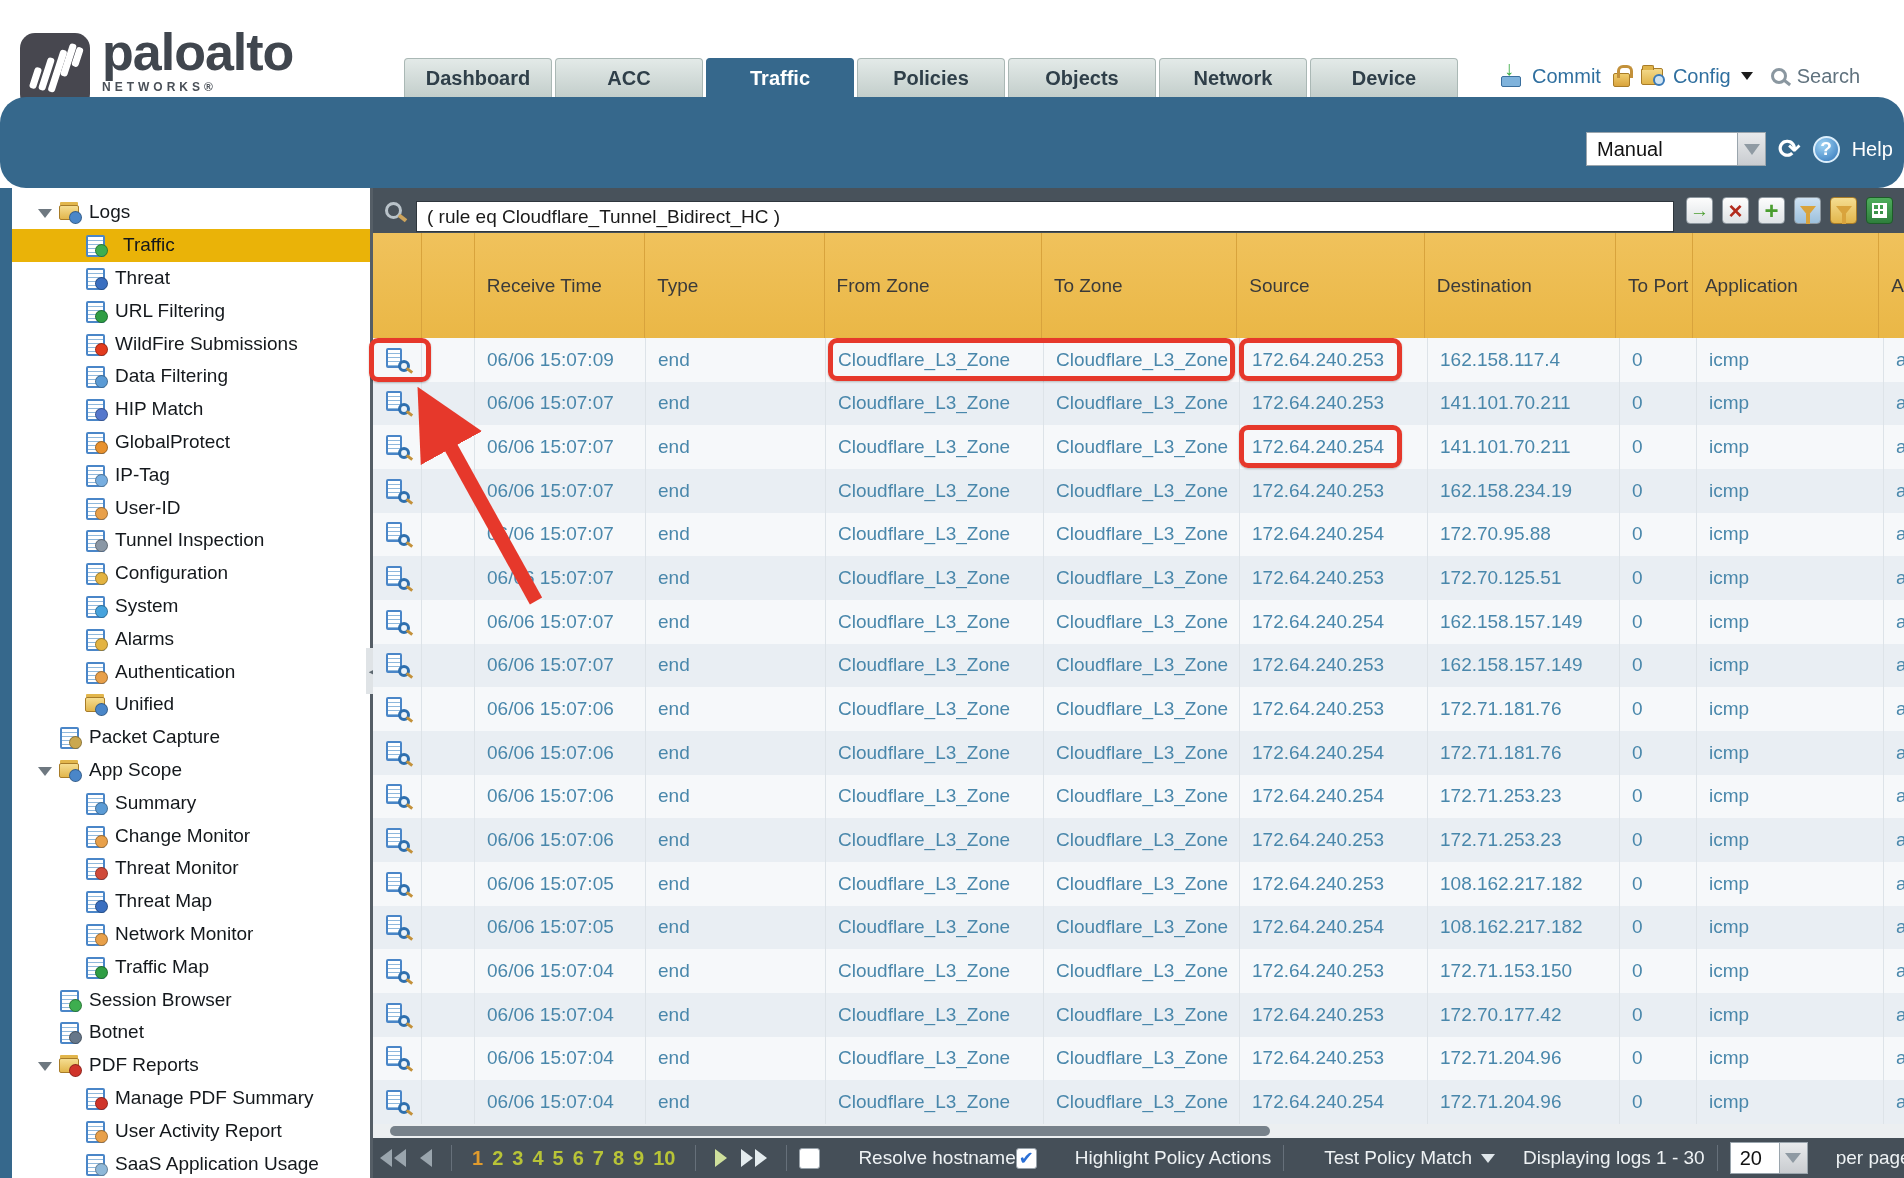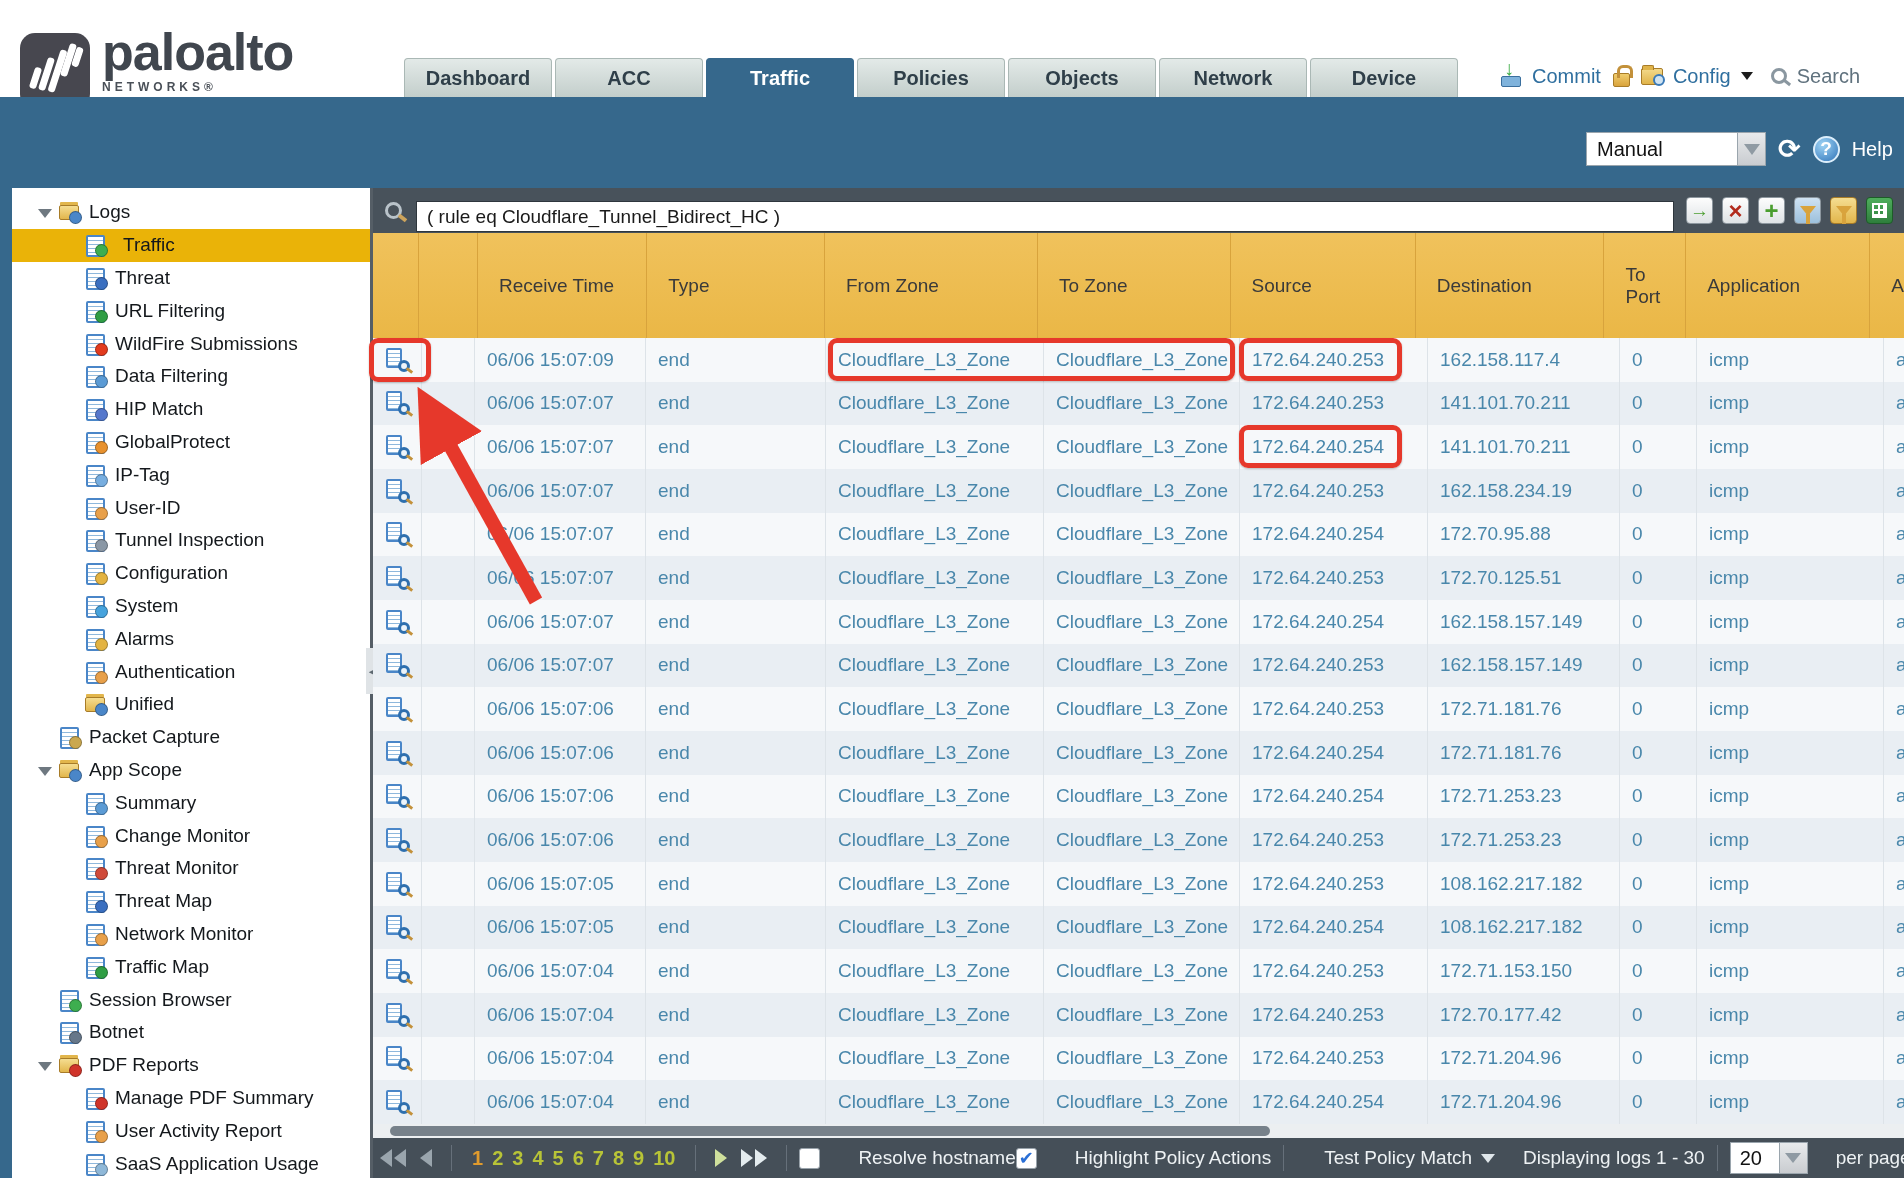--- a/index.html
+++ b/index.html
@@ -40,21 +40,21 @@
   .lock-ico::before { content:""; position:absolute; left:2px; bottom:0; width:15px; height:12px; background:linear-gradient(#f0cd6e,#d9a33c); border:1px solid #a87c28; border-radius:2px; }
   .lock-ico::after { content:""; position:absolute; left:6px; top:0; width:10px; height:10px; border:3px solid #c3913a; border-bottom:none; border-radius:6px 6px 0 0; }
   .cfgfolder { width:22px; height:17px; background:linear-gradient(#f3d98b,#e0b44a); border:1px solid #a87c28; border-radius:2px; position:relative; }
   .cfgfolder::before { content:""; position:absolute; left:0; top:-4px; width:10px; height:4px; background:#e0b44a; border:1px solid #a87c28; border-bottom:none; border-radius:2px 2px 0 0; }
   .cfgfolder::after { content:""; position:absolute; right:-3px; bottom:-2px; width:8px; height:8px; border:2px solid #3a7ab8; border-radius:50%; background:#cfe3f2; }
   .dd-caret { width:0; height:0; border-left:6px solid transparent; border-right:6px solid transparent; border-top:8px solid #1c1c1c; }
   .mag-ico { width:16px; height:16px; border:3px solid #8a97a0; border-radius:50%; position:relative; }
   .mag-ico::after { content:""; position:absolute; width:8px; height:3px; background:#8a97a0; right:-7px; bottom:-3px; transform:rotate(38deg); }
 
   
-  #blueband { left:0; top:97px; width:1904px; height:91px; background:#36688c; }
+  #blueband { left:0; top:97px; width:1904px; height:91px; background:#36688c;border-radius:26px; }
   #refreshrow { left:1598px; top:131px; height:36px; display:flex; align-items:center; gap:12px; }
   #manualbox { width:152px; height:34px; background:#fff; border:1px solid #9aa5ad; font-size:20px; color:#111;
     display:flex; align-items:center; padding-left:10px; }
   #manualarrow { width:28px; height:34px; background:linear-gradient(#e8eaec,#c9ccd0); border:1px solid #9aa5ad; border-left:none;
     display:flex; align-items:center; justify-content:center; }
   #manualarrow .tri-down { width:0; height:0; border-left:8px solid transparent; border-right:8px solid transparent; border-top:11px solid #8f9aa3; }
   .refresh-ico { font-size:27px; color:#fff; font-weight:700; line-height:27px; }
   .help-circle { width:27px; height:27px; border-radius:50%; background:radial-gradient(circle at 35% 30%,#9fd4f5,#2f73b8); color:#fff;
     font-size:19px; font-weight:700; display:flex; align-items:center; justify-content:center; border:2px solid #dceefb; }
   #helptext { font-size:20px; color:#fff; }
@@ -102,21 +102,21 @@
   .tbtn.fold { background:linear-gradient(#f5dd91,#e2b64c); border-color:#a87c28; }
   .tbtn.xls { background:linear-gradient(#4fae5d,#2e7e3c); border-color:#1d5c28; }
   .xgrid { width:15px; height:15px; background:
       linear-gradient(#fff,#fff) 0 4px/15px 2px no-repeat,
       linear-gradient(#fff,#fff) 0 9px/15px 2px no-repeat,
       linear-gradient(#fff,#fff) 4px 0/2px 15px no-repeat,
       linear-gradient(#fff,#fff) 9px 0/2px 15px no-repeat,
       transparent; border:2px solid #fff; }
 
   
-  #theader { left:373px; top:233px; width:1531px; height:105px; background:linear-gradient(#f0c25c,#eab746); display:flex;gap:9px; }
+  #theader { left:373px; top:233px; width:1531px; height:105px; background:linear-gradient(#f0c25c,#eab746); display:flex; }
   .hcell { display:flex; align-items:center; padding-left:12px; font-size:19px; color:#3a3a3a; border-right:1px solid #d8a33c; height:105px; }
   #tbody { left:373px; top:338px; width:1531px; height:786px; background:#fff; }
   .t-row { display:flex; height:43.67px; }
   .t-row:nth-child(odd) { background:#f6f8fa; }
   .t-row:nth-child(even) { background:#e9eef3; }
   .cell { display:flex; align-items:center; padding-left:12px; font-size:19px; color:#4987ab; border-right:1px solid #dde3e8; overflow:hidden; white-space:nowrap; }
   .c0{ width:49px; justify-content:center; padding-left:0; }
   .c1{ width:53px; }
   .c2{ width:171px; }
   .c3{ width:180px; }

